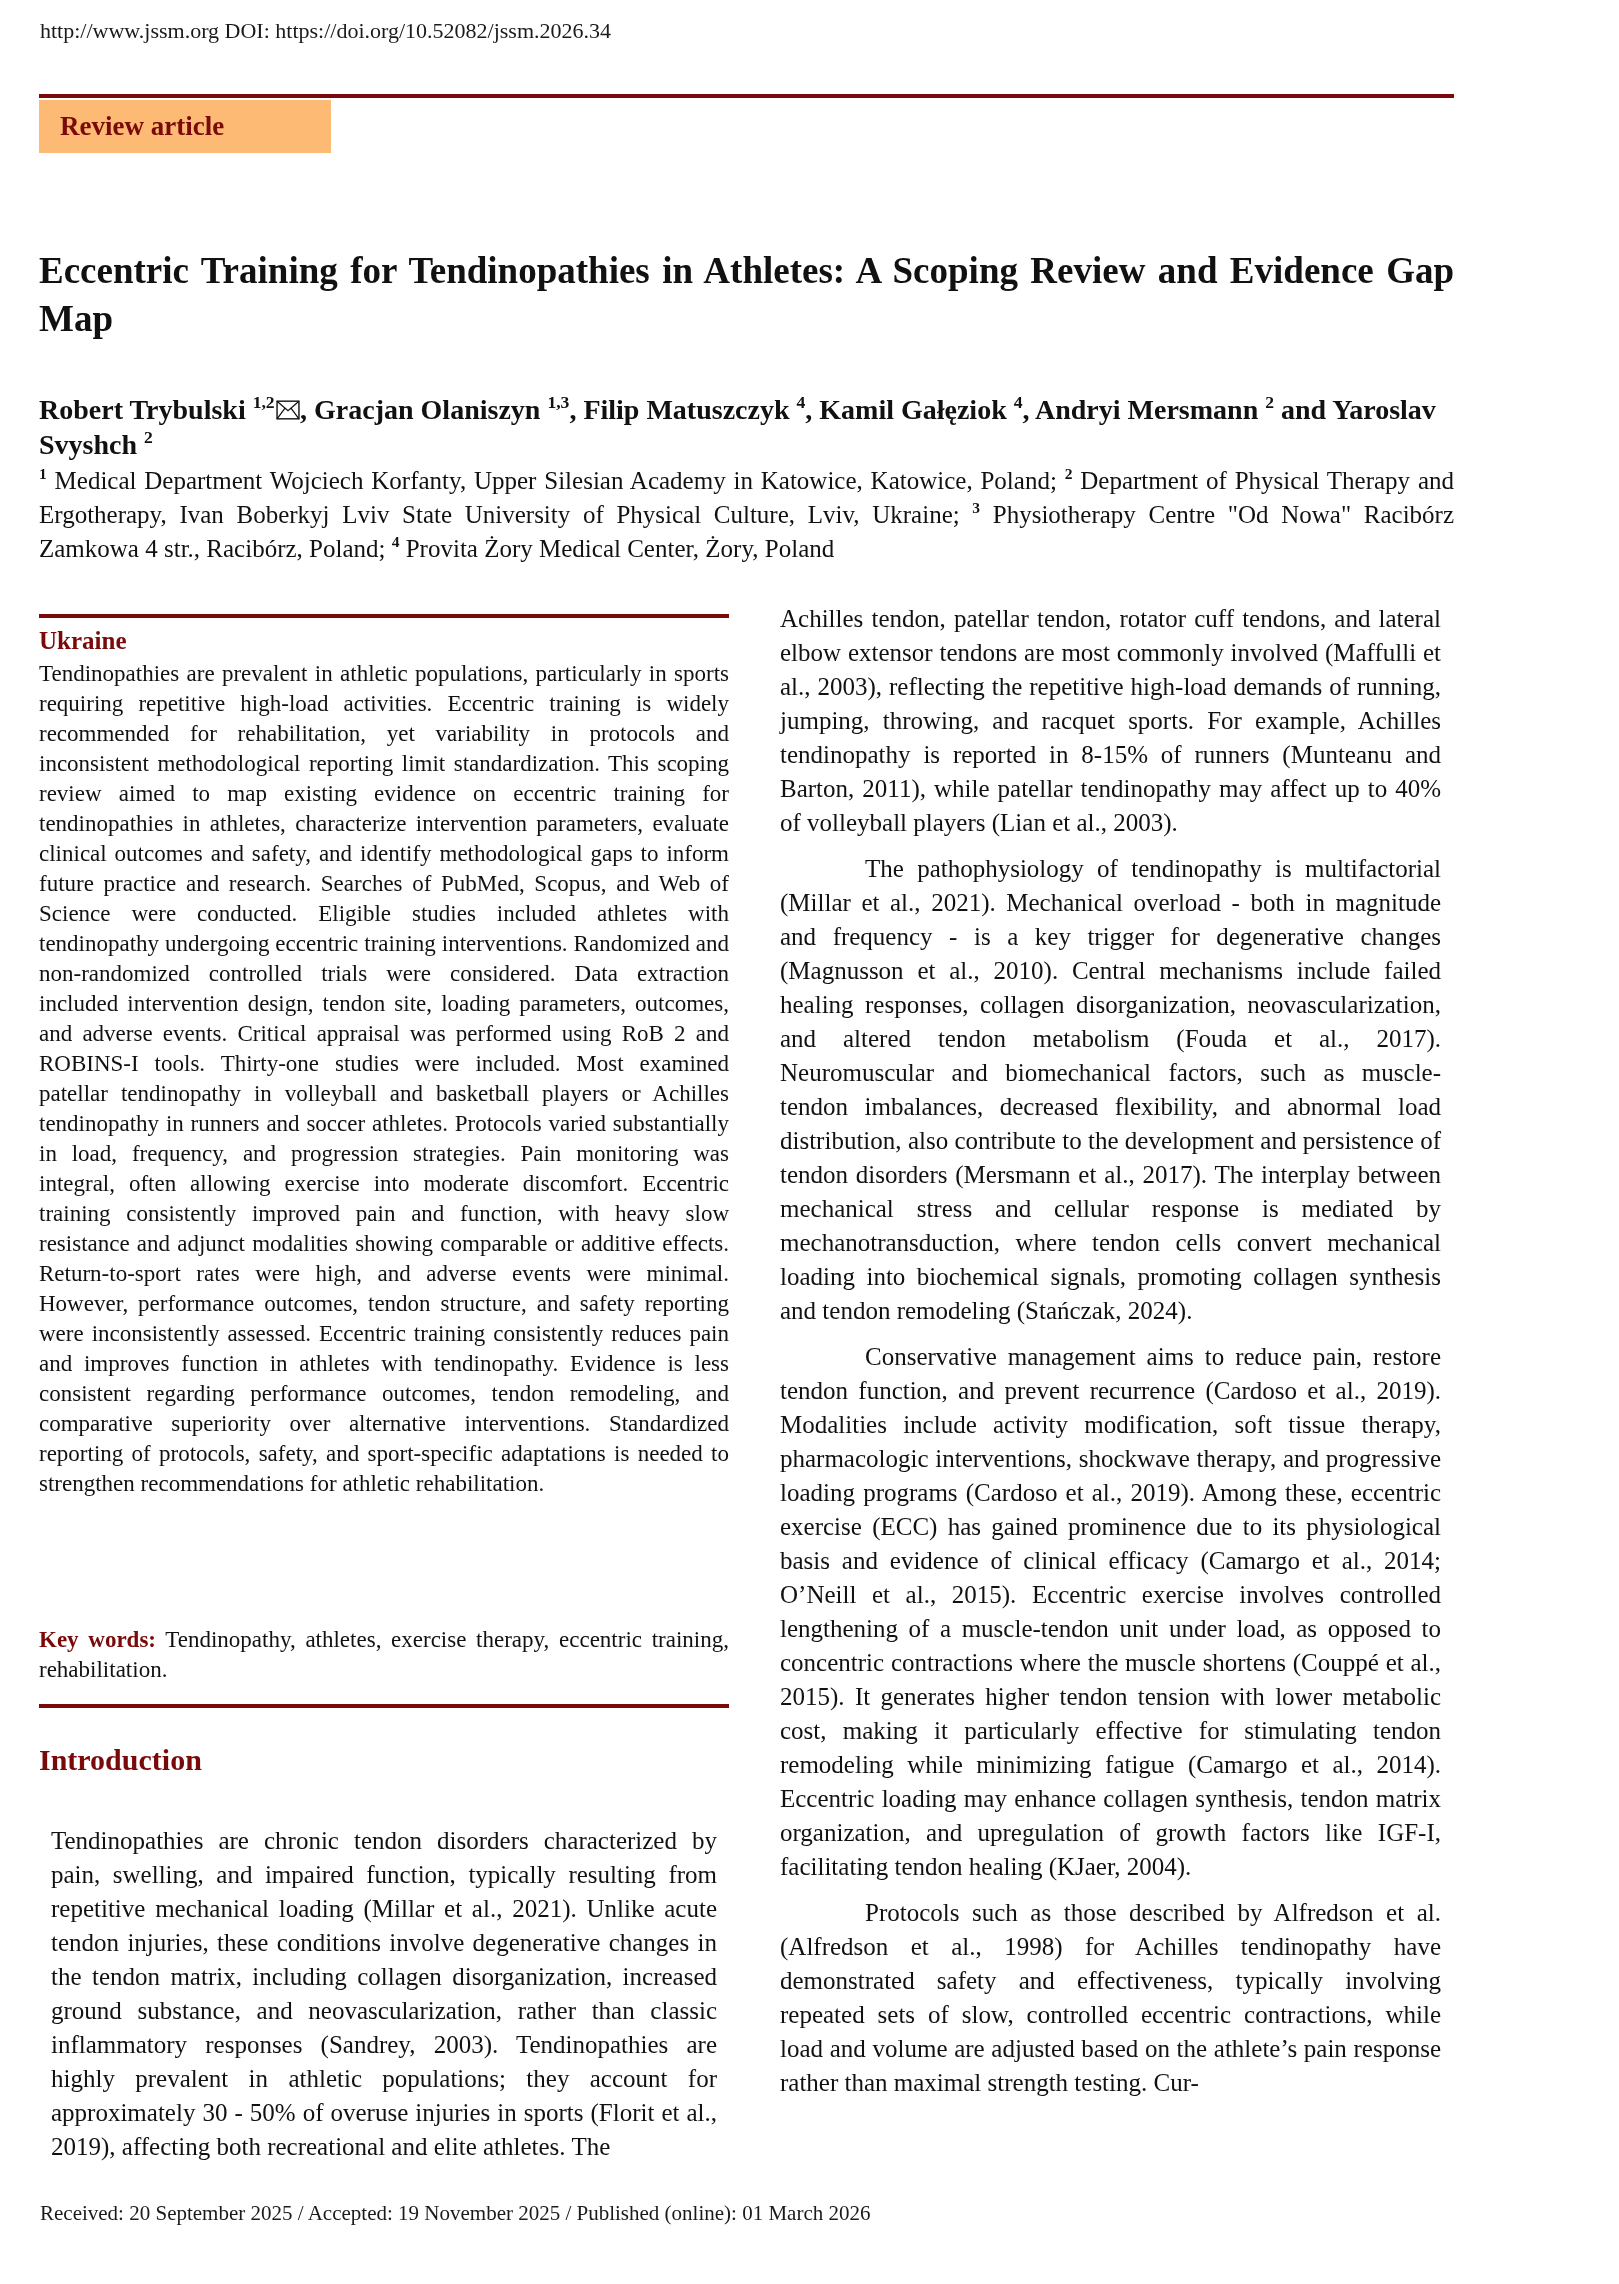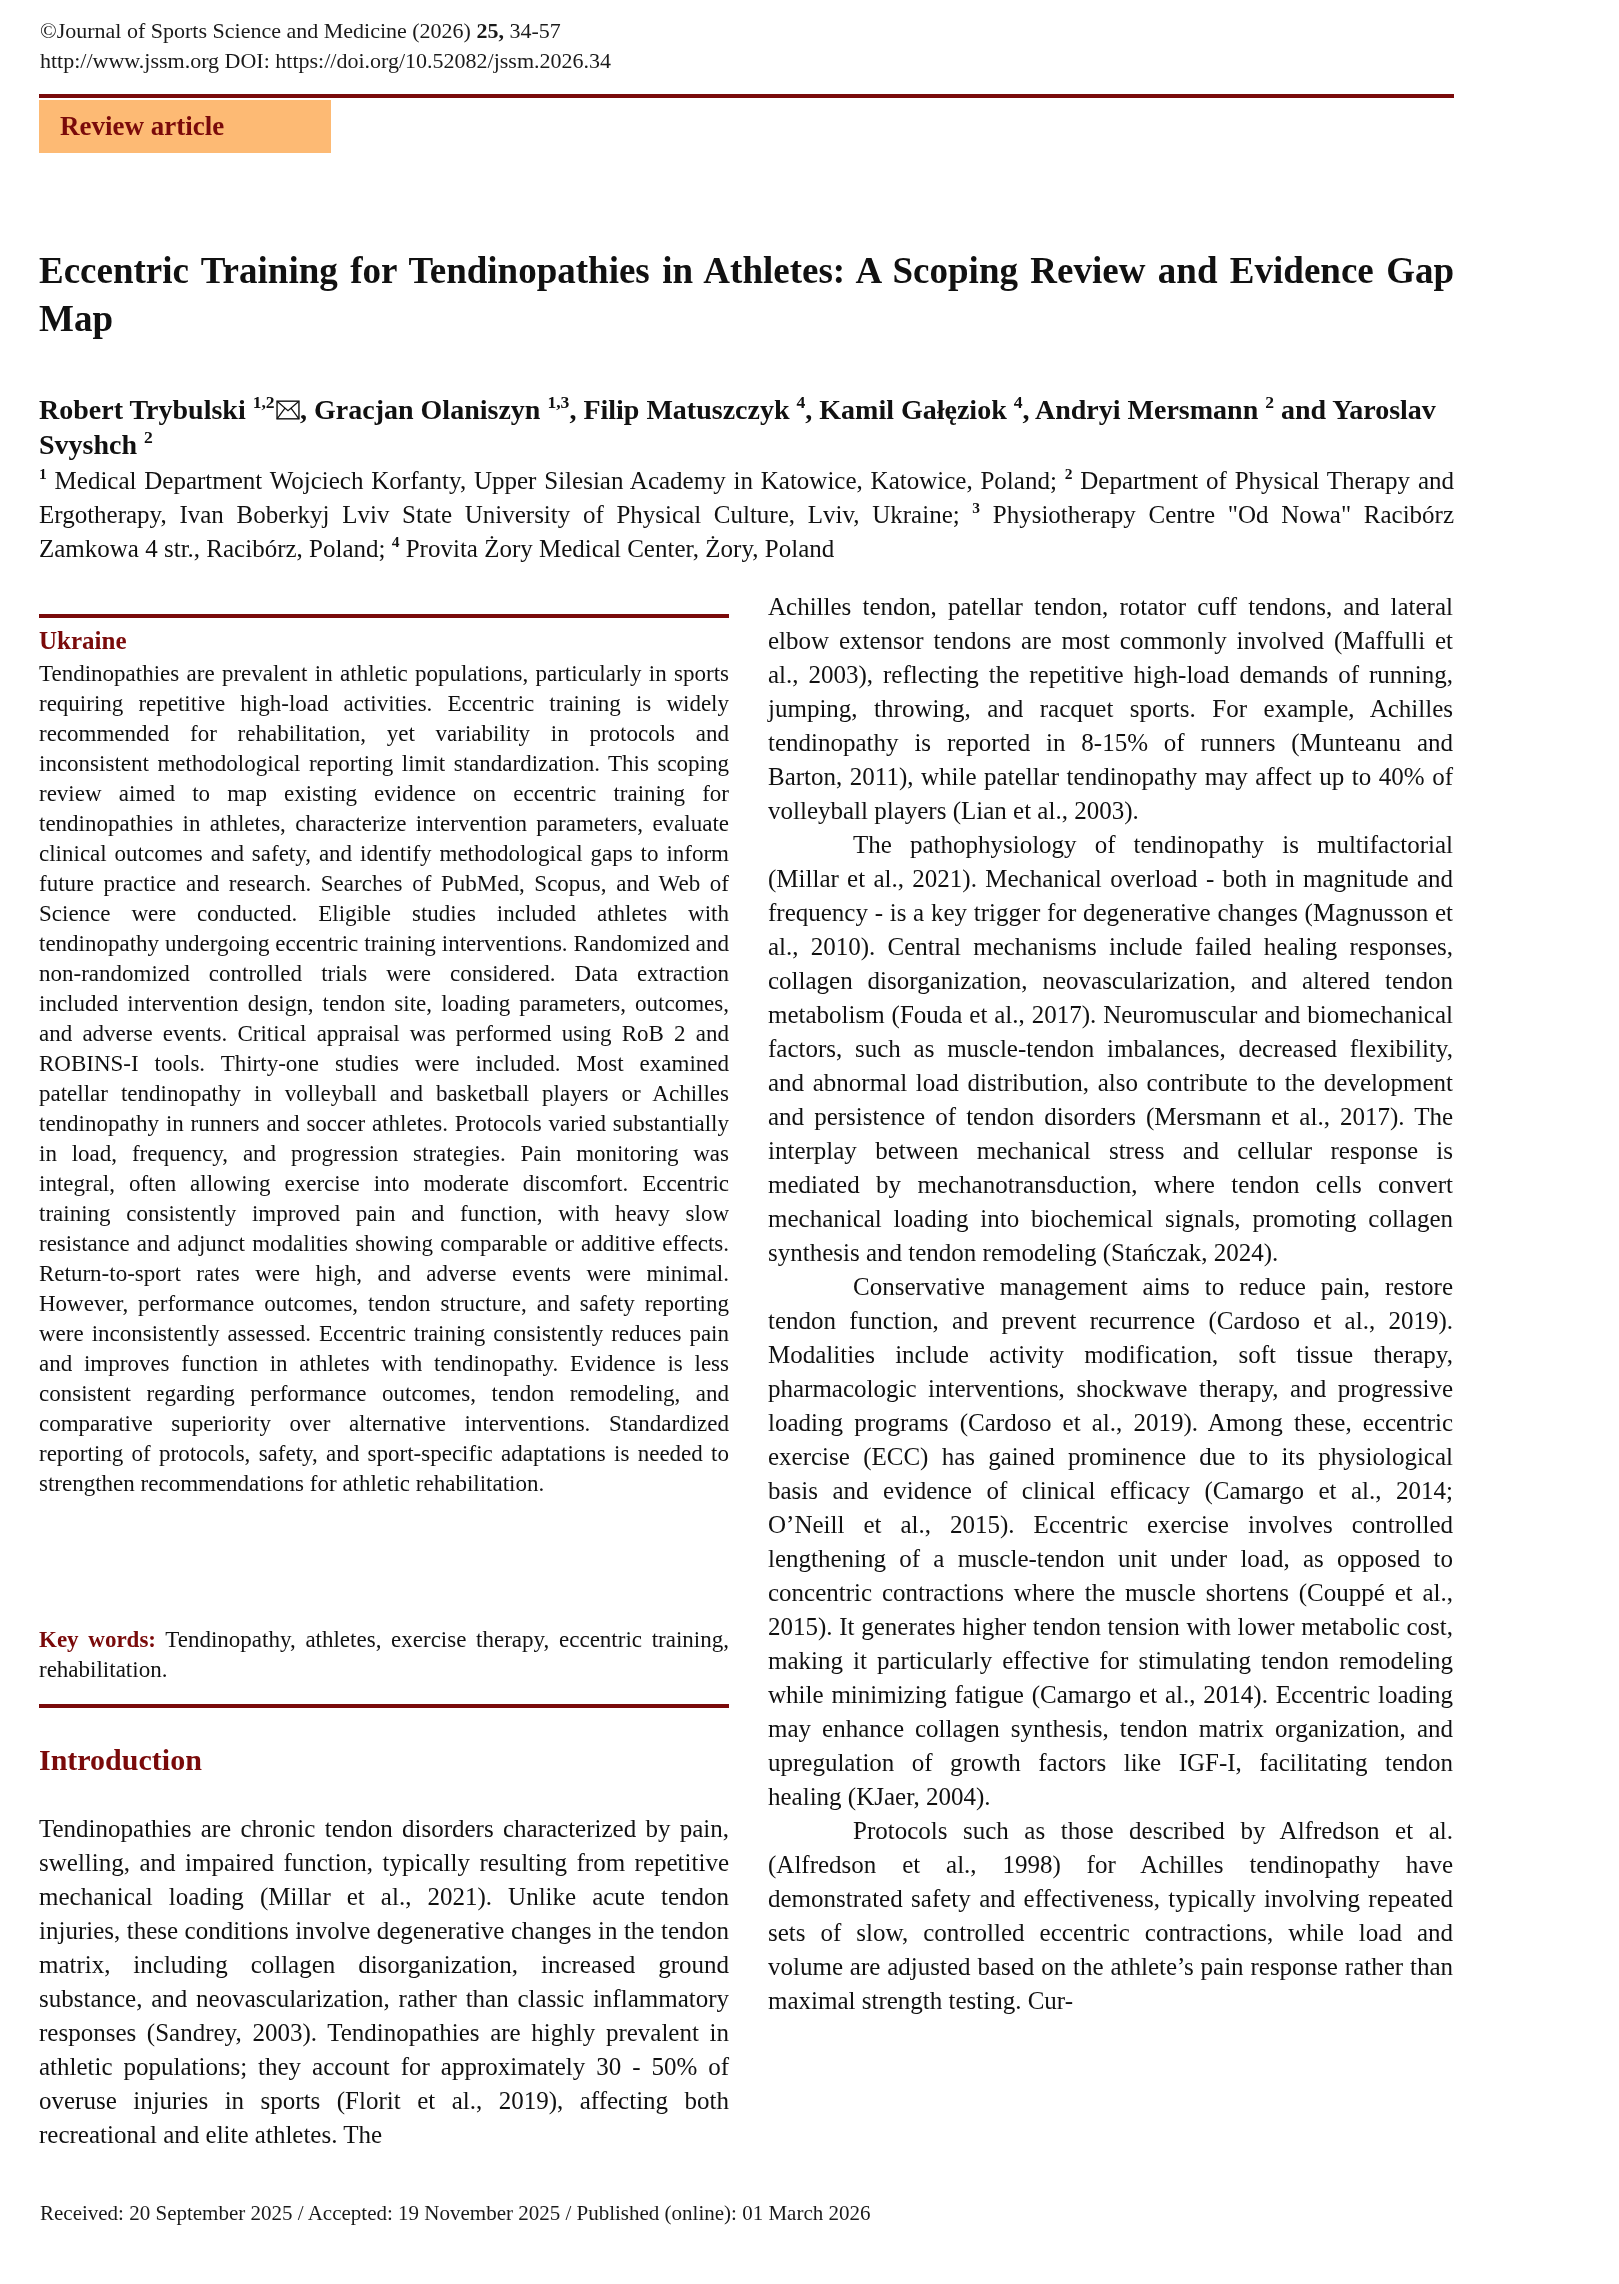--- a/index.html
+++ b/index.html
@@ -36,31 +36,30 @@
   .rule { height: 3.5px; background: #7a0a0a; }
   .sec-head { color: #7a0a0a; font-weight: bold; }
   .abs-head { font-size: 25px; top: 627px; }
   .abs-body {
     top: 659px; font-size: 23px; line-height: 30px; text-align: justify; color: #111;
   }
   .kw { top: 1625px; font-size: 23px; line-height: 30px; text-align: justify; }
   .kw .kw-label { color: #7a0a0a; font-weight: bold; }
   .intro-head { top: 1743px; font-size: 30px; }
   .body-text { font-size: 25px; line-height: 34px; text-align: justify; color: #111; }
-  .body-text p { margin: 0; }
+  .body-text p { margin: 12px; }
   .indent { text-indent: 85px; }
   .intro-body { top: 1812px; }
   .right-body { top: 590px; }
   .footer { left: 40px; top: 2201px; font-size: 21px; color: #1a1a1a; }
 </style>
 </head>
 <body>
 
 <div class="abs masthead">
-  <div><span>©Journal of Sports Science and Medicine (2026) </span><b>25,</b><span> 34-57</span></div>
   <div>http://www.jssm.org DOI: https://doi.org/10.52082/jssm.2026.34</div>
 </div>
 
 <div class="abs top-rule"></div>
 
 <div class="abs badge">
   <span>Review article</span>
 </div>
 
 <div class="abs title">Eccentric Training for Tendinopathies in Athletes: A Scoping Review and Evidence Gap Map</div>

